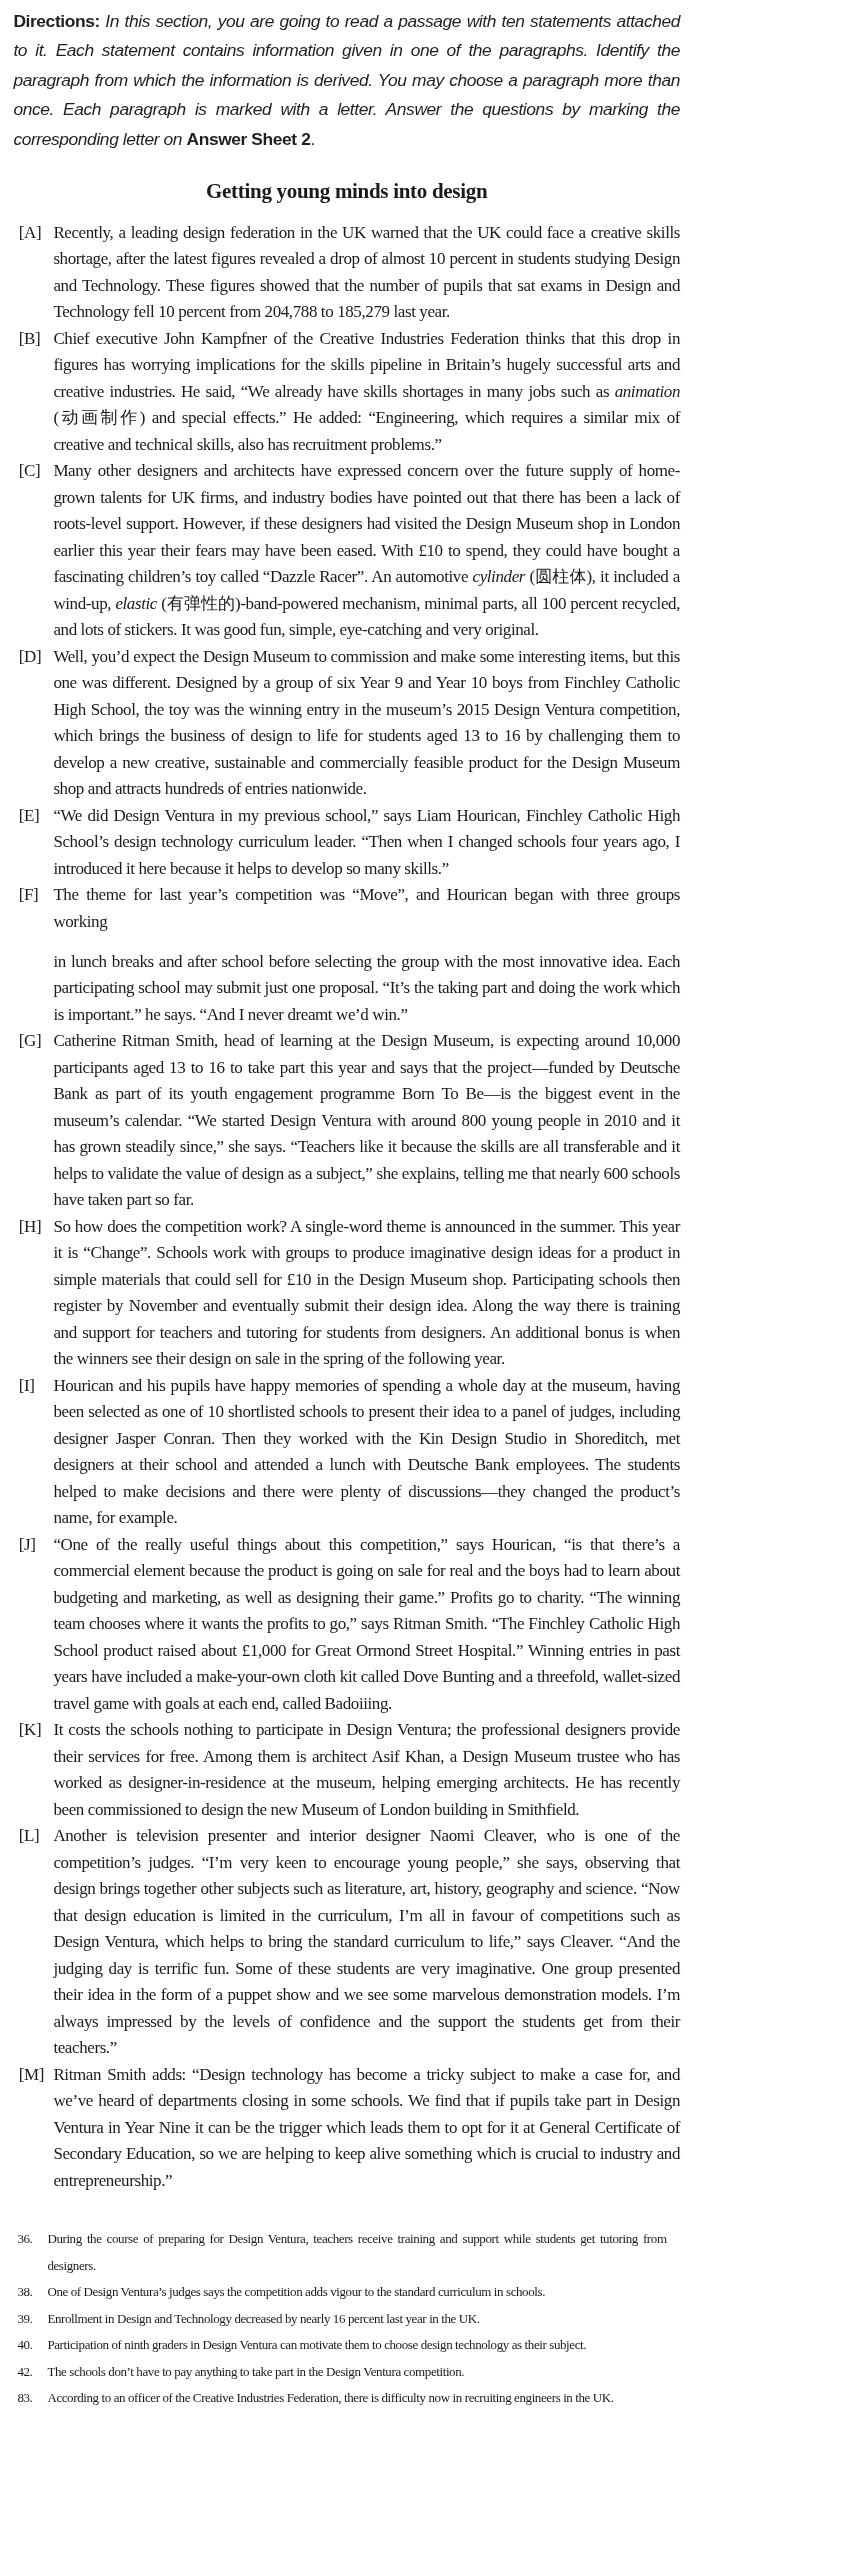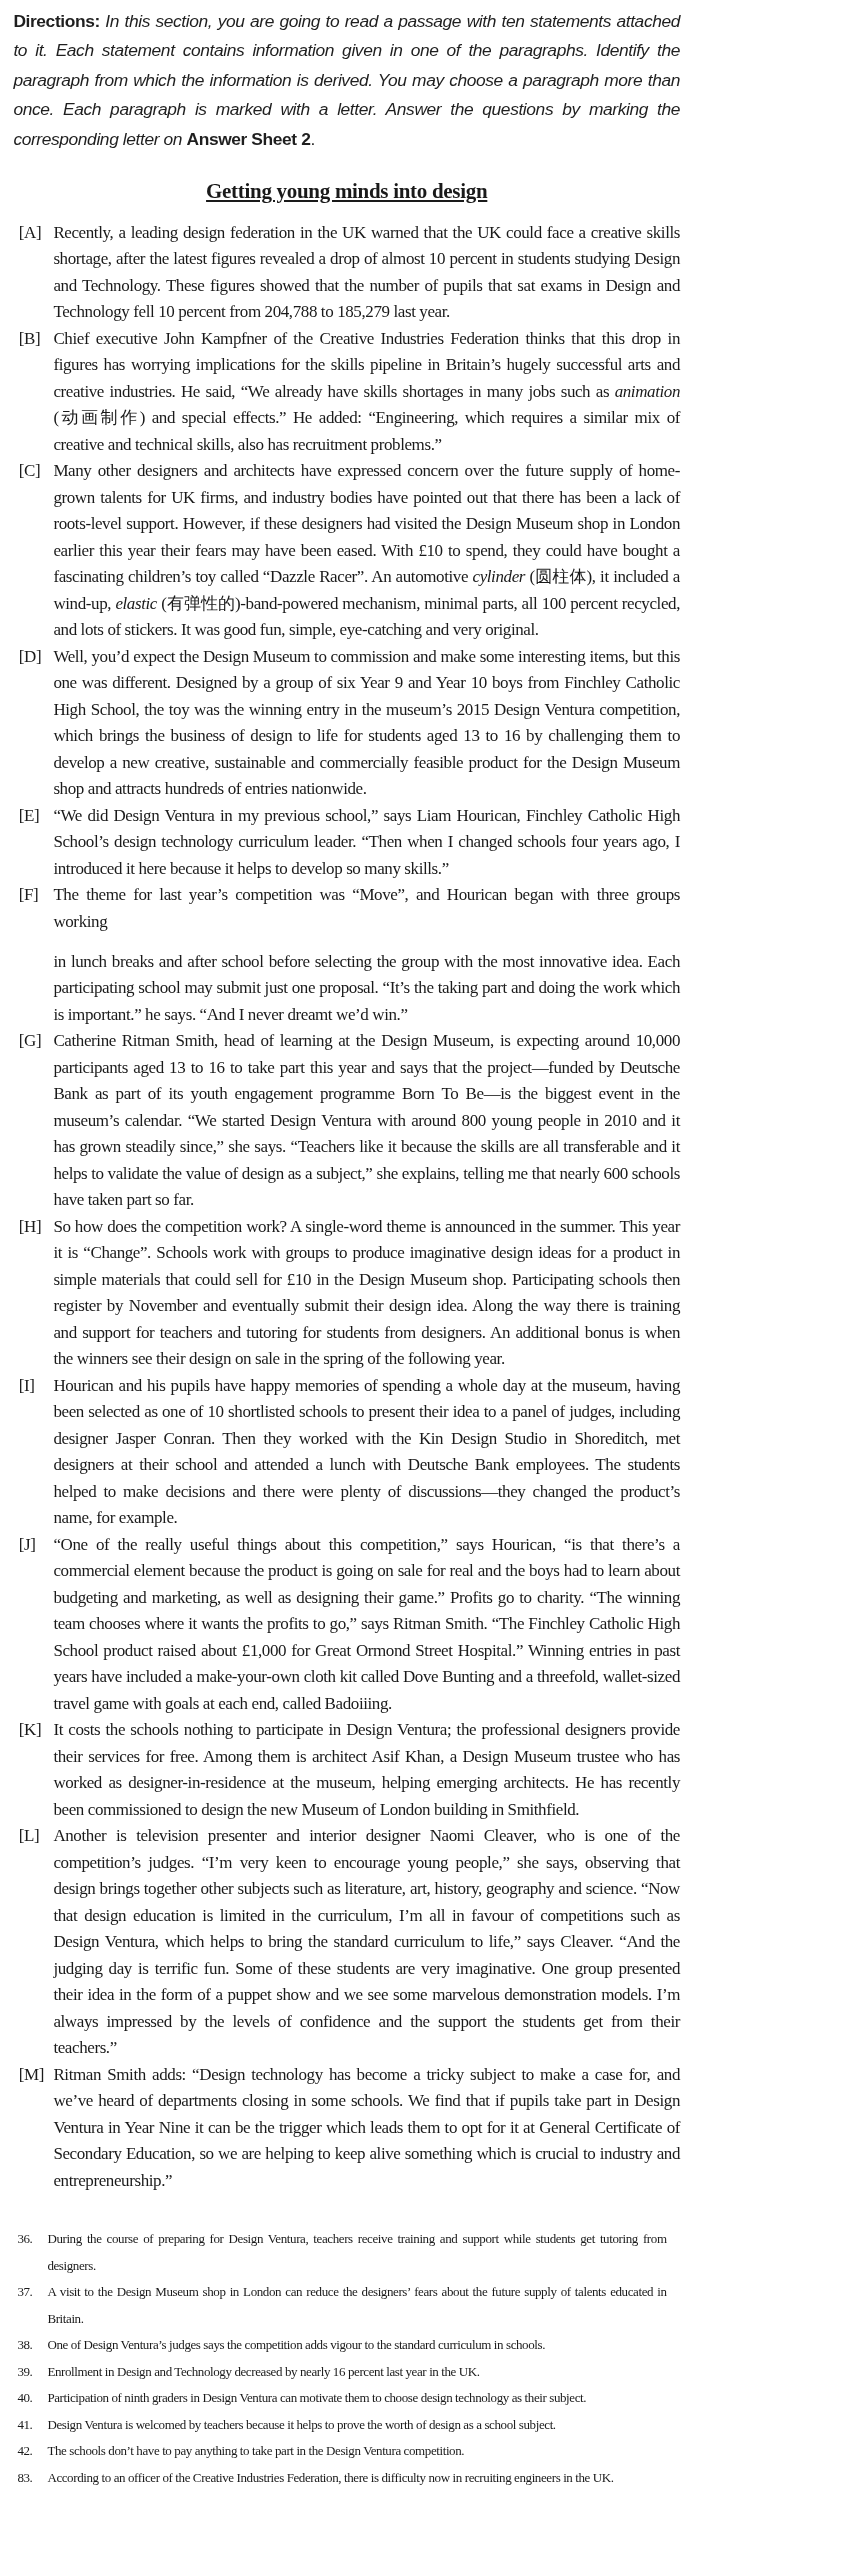--- a/index.html
+++ b/index.html
@@ -22,21 +22,20 @@
   .directions .dir-label { font-weight: bold; font-style: normal; }
   .directions .dir-text { font-style: italic; }
   .directions .dir-bold { font-weight: bold; font-style: normal; }
   .title {
     text-align: center;
     font-size: 21px;
     font-weight: bold;
     margin: 0 0 14.8px 0;
     line-height: 27px;
     letter-spacing: -0.3px;
-    text-decoration: underline;
   }
   .para {
     display: flex;
     font-size: 17px;
     line-height: 26.5px;
     letter-spacing: -0.4px;
     margin: 0;
   }
   .para .letter { flex: 0 0 40px; padding-left: 5.4px; box-sizing: border-box; }
   .para .body { flex: 1; text-align: justify; }
@@ -127,38 +126,30 @@
       <span class="body">Ritman Smith adds: “Design technology has become a tricky subject to make a case for, and we’ve heard of departments closing in some schools. We find that if pupils take part in Design Ventura in Year Nine it can be the trigger which leads them to opt for it at General Certificate of Secondary Education, so we are helping to keep alive something which is crucial to industry and entrepreneurship.”</span>
     </div>
   </div>
 
   <div class="questions">
     <div class="q">
         <span class="num">36.</span>
         <span class="qtext">During the course of preparing for Design Ventura, teachers receive training and support while students get tutoring from designers.</span>
       </div>
     <div class="q">
-        <span class="num">37.</span>
-        <span class="qtext">A visit to the Design Museum shop in London can reduce the designers’ fears about the future supply of talents educated in Britain.</span>
-      </div>
-    <div class="q">
         <span class="num">38.</span>
         <span class="qtext">One of Design Ventura’s judges says the competition adds vigour to the standard curriculum in schools.</span>
       </div>
     <div class="q">
         <span class="num">39.</span>
         <span class="qtext">Enrollment in Design and Technology decreased by nearly 16 percent last year in the UK.</span>
       </div>
     <div class="q">
         <span class="num">40.</span>
         <span class="qtext">Participation of ninth graders in Design Ventura can motivate them to choose design technology as their subject.</span>
-      </div>
-    <div class="q">
-        <span class="num">41.</span>
-        <span class="qtext">Design Ventura is welcomed by teachers because it helps to prove the worth of design as a school subject.</span>
       </div>
     <div class="q">
         <span class="num">42.</span>
         <span class="qtext">The schools don’t have to pay anything to take part in the Design Ventura competition.</span>
       </div>
     <div class="q">
         <span class="num">83.</span>
         <span class="qtext">According to an officer of the Creative Industries Federation, there is difficulty now in recruiting engineers in the UK.</span>
       </div>
   </div>

